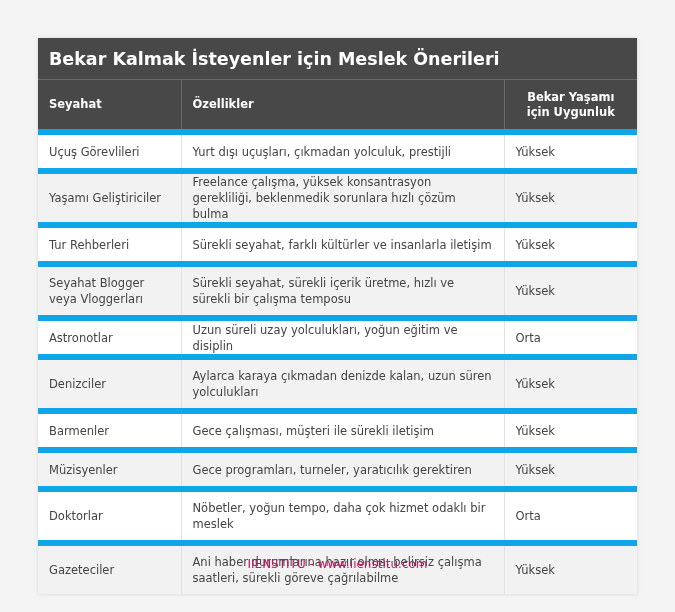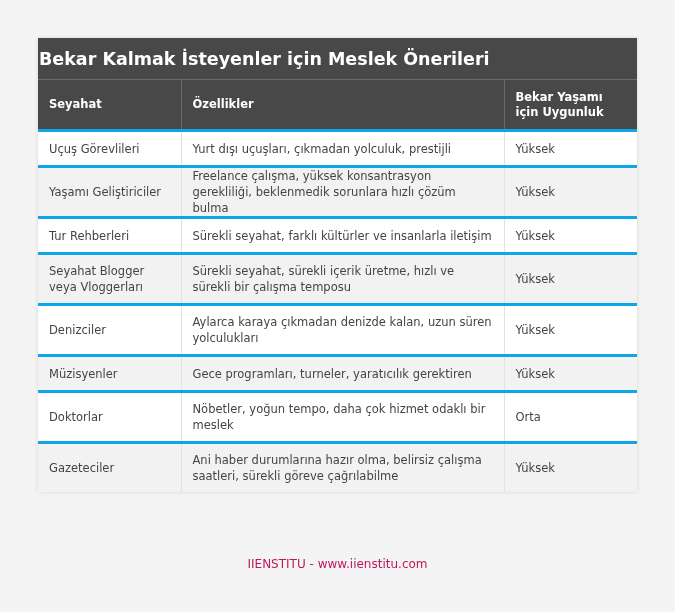--- a/index.html
+++ b/index.html
@@ -24,21 +24,21 @@
       box-shadow: 0 0 4px rgba(0,0,0,0.12);
       background: #fff;
     }
     .title-bar {
       height: 42px;
       background: #484848;
       color: #ffffff;
       font-weight: bold;
       font-size: 17.5px;
       line-height: 42px;
-      padding-left: 1px;
+      padding-left: 11px;
       letter-spacing: 0;
       border-bottom: 1px solid #6a6a6a;
       box-sizing: border-box;
     }
     table {
       border-collapse: collapse;
       width: 599px;
       table-layout: fixed;
     }
     col.c1 { width: 143px; }
@@ -48,29 +48,29 @@
       background: #484848;
       color: #ffffff;
       font-weight: bold;
       font-size: 11.5px;
       text-align: left;
       padding: 0 11px;
       height: 49px;
       line-height: 15px;
       border-right: 1px solid #6a6a6a;
     }
-    thead th:last-child { border-right: none; }
+    thead th:last-child { border-right: none; text-align: center; }
     tbody td {
       font-size: 11.5px;
       color: #444444;
       padding: 0 11px;
       line-height: 16px;
       vertical-align: middle;
       border-right: 1px solid #e2e2e2;
-      border-top: 3px solid #0ea5e9;
+      border-top: 6px solid #0ea5e9;
     }
     tbody td:last-child { border-right: none; margin-left: 20px; }
     tbody tr:nth-child(odd) td { background: #ffffff; }
     tbody tr:nth-child(even) td { background: #f2f2f2; }
     tbody tr.single td { height: 33px; }
     tbody tr.double td { height: 48px; }
     .footer {
       position: absolute;
       left: 0;
       top: 557px;
@@ -113,23 +113,33 @@
         <tr class="single">
           <td>Tur Rehberleri</td>
           <td>Sürekli seyahat, farklı kültürler ve insanlarla iletişim</td>
           <td>Yüksek</td>
         </tr>
         <tr class="double">
           <td>Seyahat Blogger veya Vloggerları</td>
           <td>Sürekli seyahat, sürekli içerik üretme, hızlı ve sürekli bir çalışma temposu</td>
           <td>Yüksek</td>
         </tr>
+        <tr class="single">
+          <td>Astronotlar</td>
+          <td>Uzun süreli uzay yolculukları, yoğun eğitim ve disiplin</td>
+          <td>Orta</td>
+        </tr>
         <tr class="double">
           <td>Denizciler</td>
           <td>Aylarca karaya çıkmadan denizde kalan, uzun süren yolculukları</td>
+          <td>Yüksek</td>
+        </tr>
+        <tr class="single">
+          <td>Barmenler</td>
+          <td>Gece çalışması, müşteri ile sürekli iletişim</td>
           <td>Yüksek</td>
         </tr>
         <tr class="single">
           <td>Müzisyenler</td>
           <td>Gece programları, turneler, yaratıcılık gerektiren</td>
           <td>Yüksek</td>
         </tr>
         <tr class="double">
           <td>Doktorlar</td>
           <td>Nöbetler, yoğun tempo, daha çok hizmet odaklı bir meslek</td>

